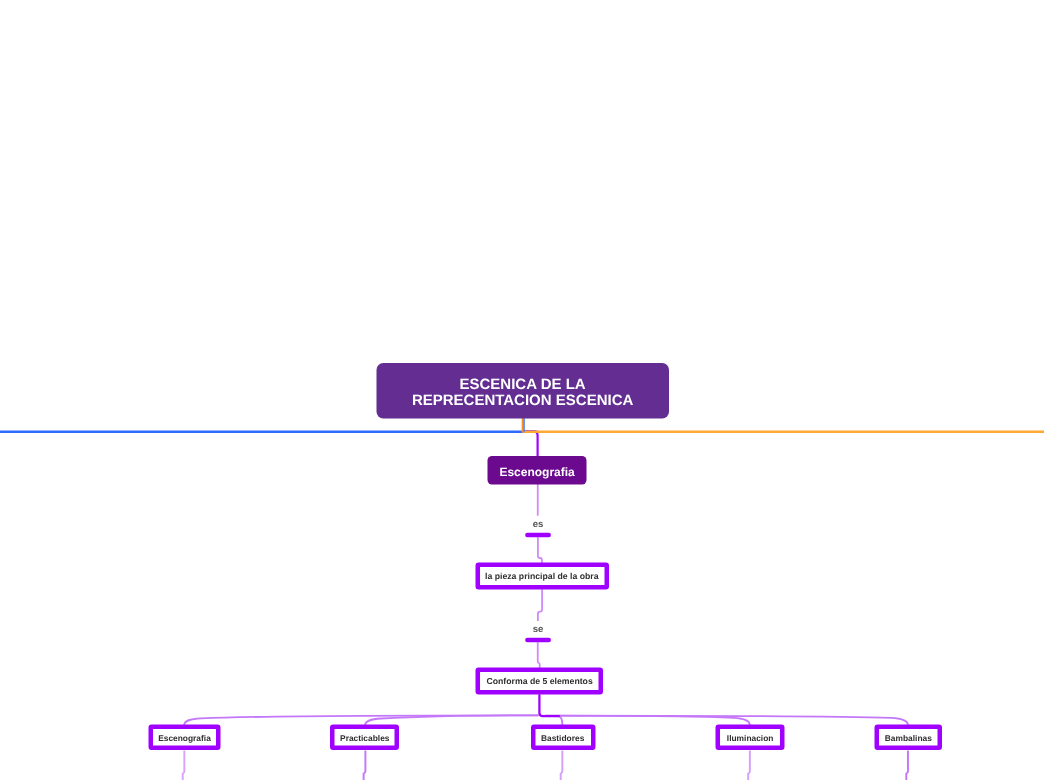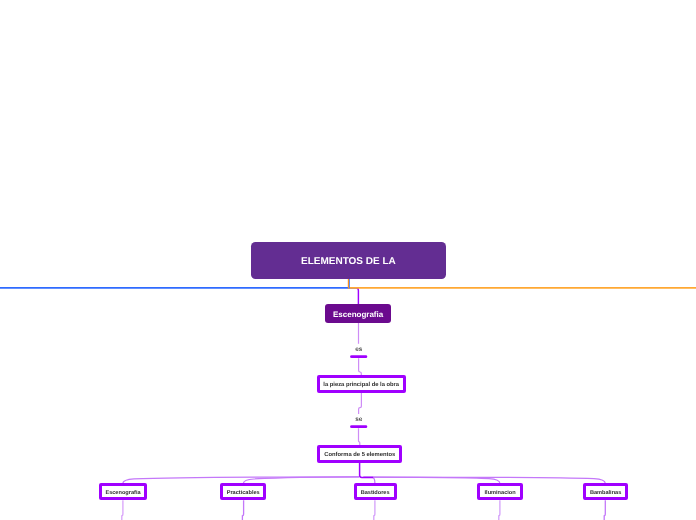--- a/index.html
+++ b/index.html
@@ -42,21 +42,22 @@
     <path d="M374.9 500.3 L374.9 514.2 Q374.9 515.4 373.8 515.8 L373.8 520" fill="none" stroke="#D4A0FA" stroke-width="1.3"></path>
     <path d="M499.9 500.3 L499.9 514.2 Q499.9 515.4 498.8 515.8 L498.8 520" fill="none" stroke="#D4A0FA" stroke-width="1.3"></path>
     <path d="M605.3 500.3 L605.3 514.2 Q605.3 515.4 604.2 515.8 L604.2 520" fill="none" stroke="#C478F9" stroke-width="1.3"></path>
 
     <rect x="350.1" y="355.2" width="17.2" height="2.9" rx="1.45" fill="#A000FF"></rect>
     <rect x="350.1" y="425.2" width="17.2" height="2.9" rx="1.45" fill="#A000FF"></rect>
   </svg>
 
   <div class="node root">
     <div>
-      <span>ELEMENTOS DE LA</span><br>
+      <span>ESCENICA DE LA</span><br>
+      <span>REPRECENTACION ESCENICA</span>
     </div>
   </div>
 
   <div class="node sub">
     <span>Escenografia</span>
   </div>
 
   <div class="lbl" style="left:348.2px;top:347.0px;width:21px;line-height:6px;">es</div>
   <div class="lbl" style="left:348.2px;top:417.0px;width:21px;line-height:6px;">se</div>
 

